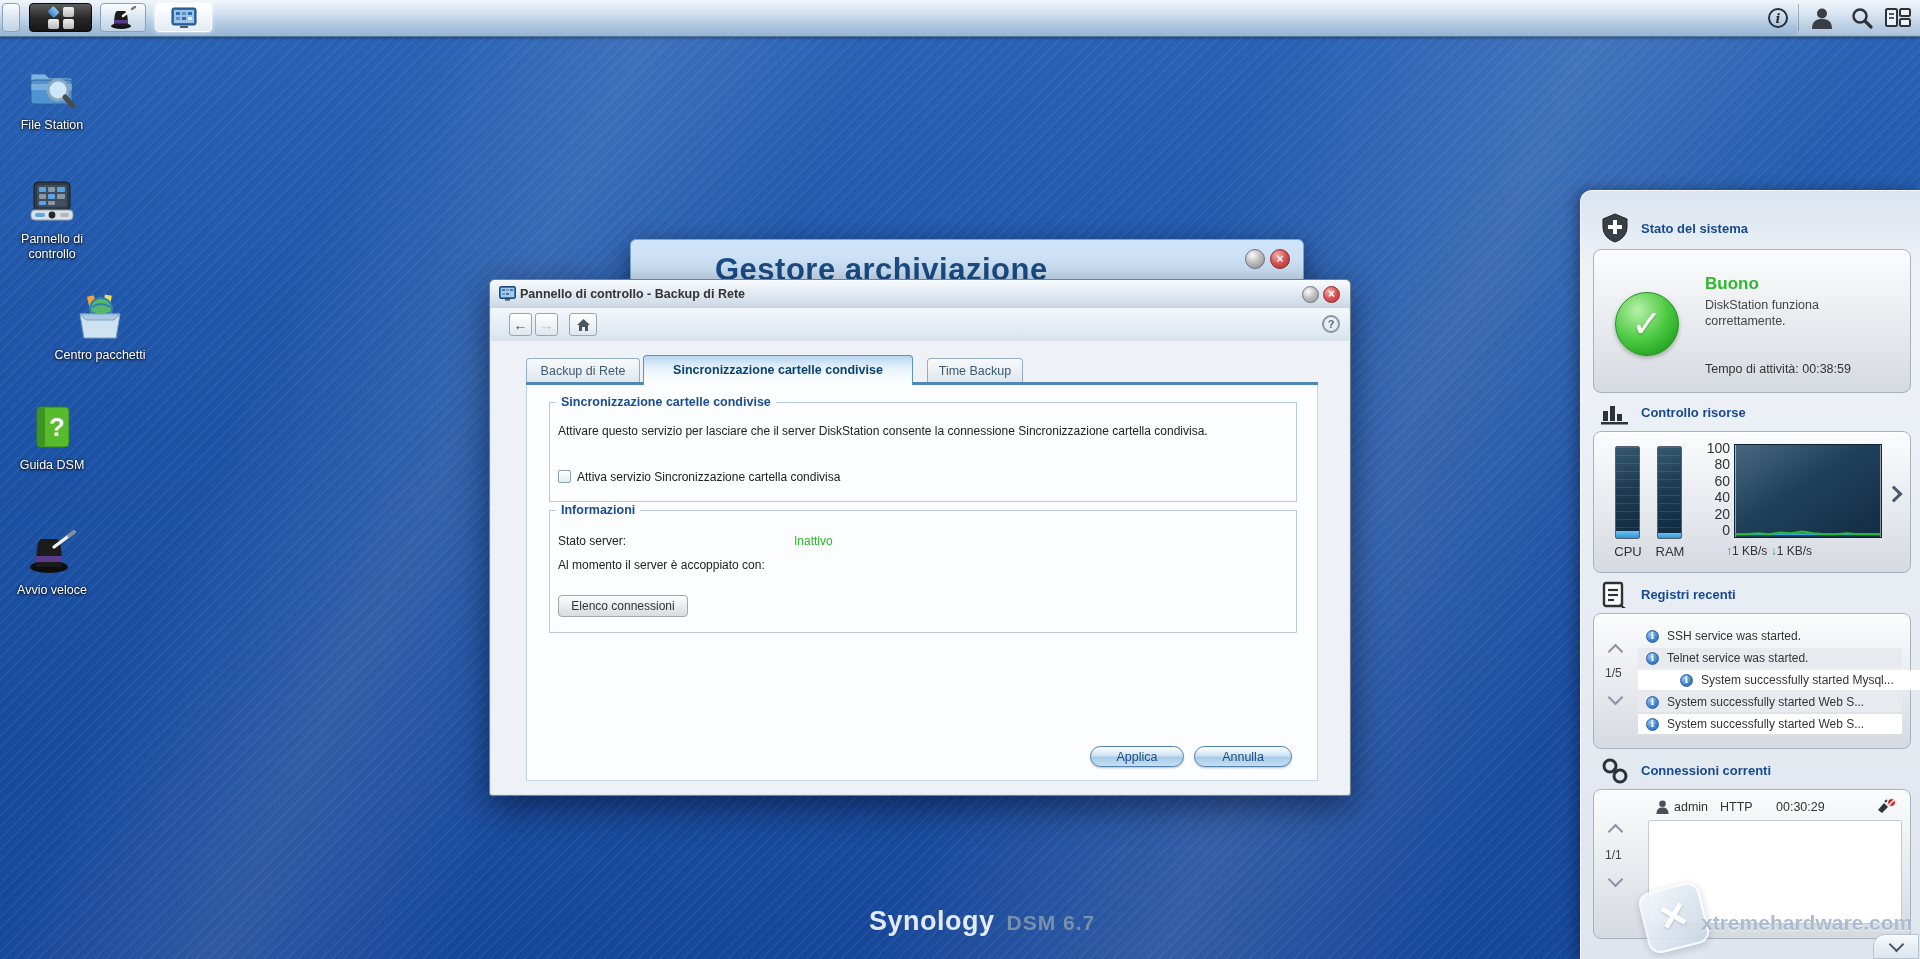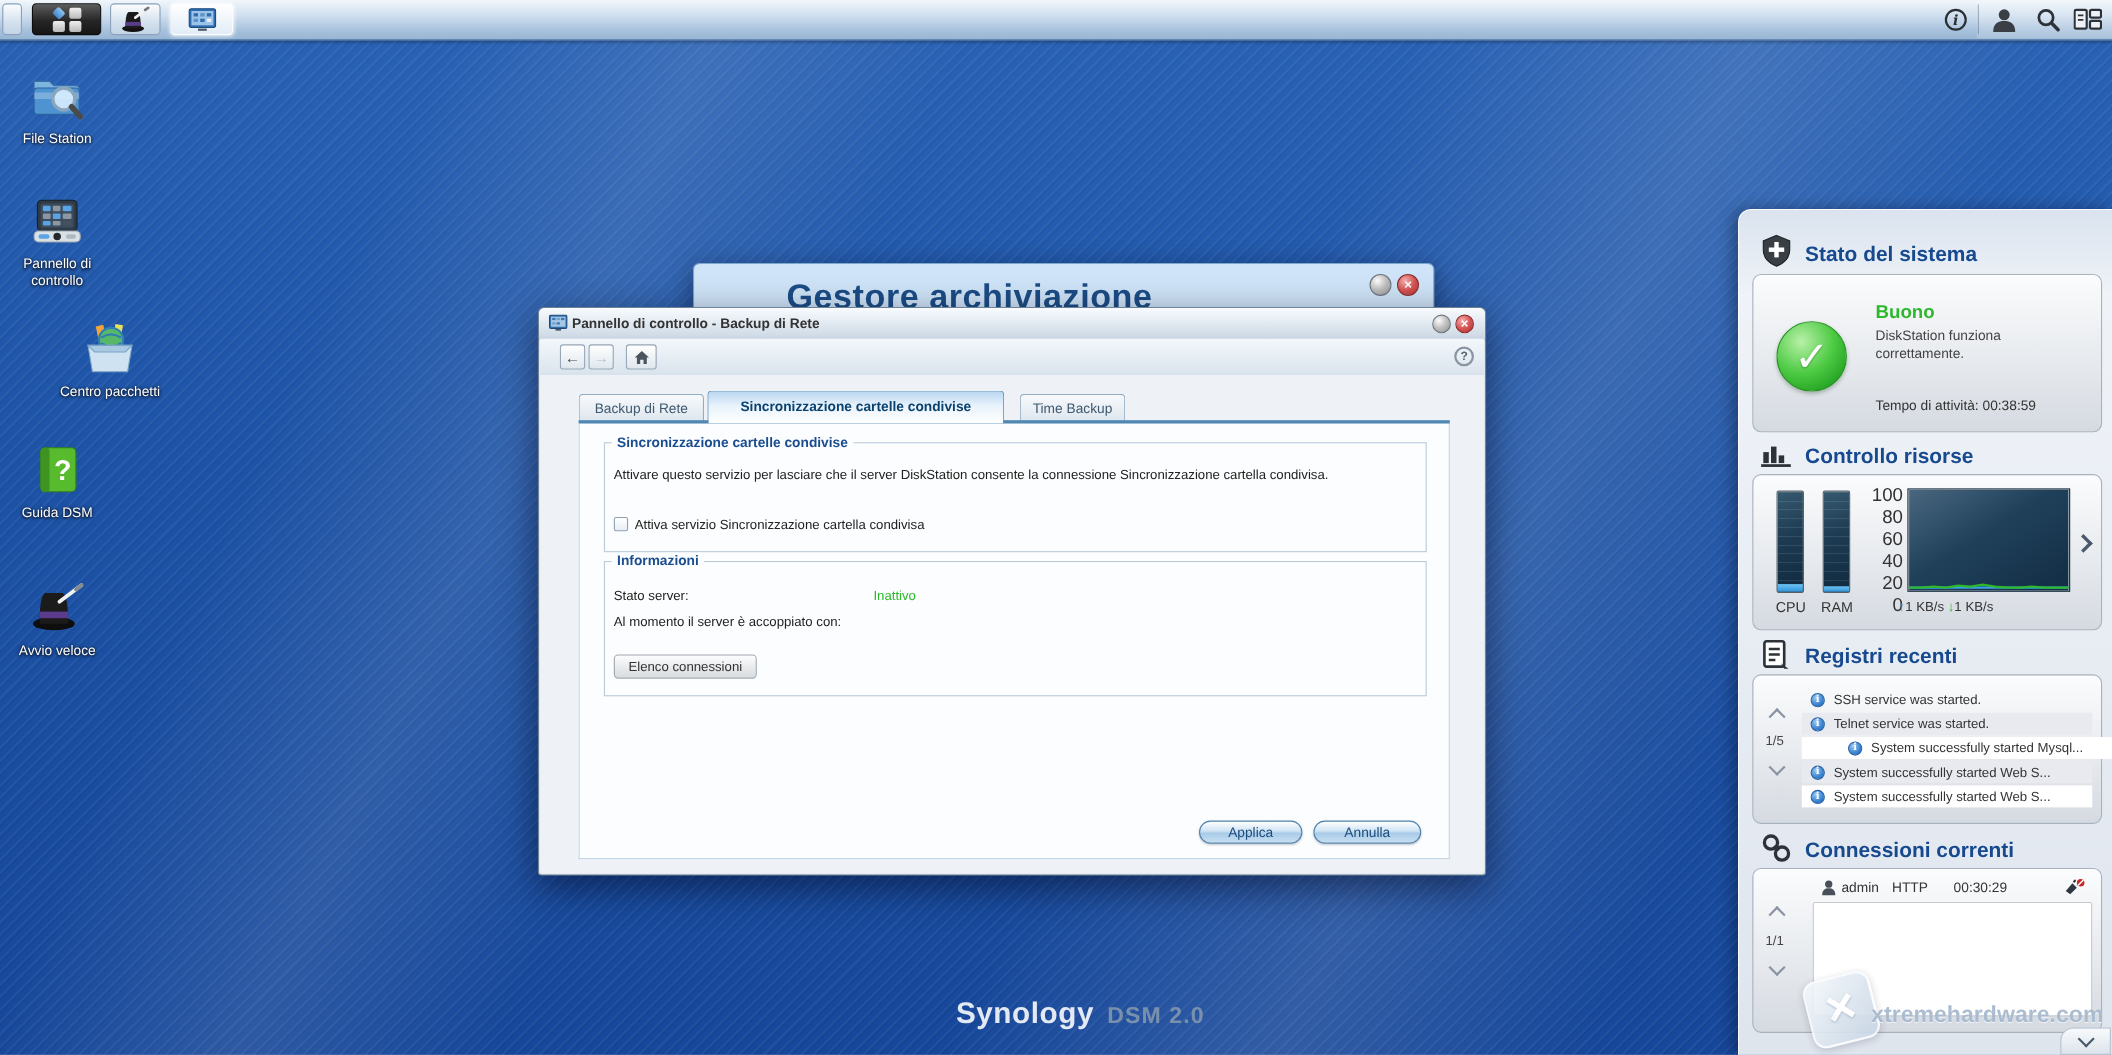--- a/index.html
+++ b/index.html
@@ -74,37 +74,37 @@
     display:flex;align-items:center;justify-content:center;cursor:pointer;}
   .pill{position:absolute;height:21px;border-radius:11px;border:1px solid #4f81ab;box-sizing:border-box;
     background:linear-gradient(180deg,#feffff,#cfe3f4 45%,#a9cbe8 55%,#c6dff2);
     font-size:12.5px;color:#1c4c7c;display:flex;align-items:center;justify-content:center;cursor:pointer;
     box-shadow:0 1px 2px rgba(0,0,30,.25);}
   
   .pane{position:absolute;left:1580px;top:190px;width:340px;height:769px;border-radius:12px 0 0 0;
     background:linear-gradient(180deg,#dae3ee 0%,#eff3f8 10%,#e7ecf3 55%,#dfe5ed 100%);
     border-left:1px solid rgba(255,255,255,.7);border-top:1px solid rgba(255,255,255,.9);
     box-shadow:-4px 0 14px rgba(0,0,20,.35);box-sizing:border-box;}
-  .w-title{position:absolute;font-size:19px;font-weight:bold;color:#17498f;}
+  .w-title{position:absolute;font-size:13px;font-weight:bold;color:#17498f;}
   .w-box{position:absolute;left:12px;width:318px;border-radius:8px;border:1px solid #a8b2bd;box-sizing:border-box;
     background:linear-gradient(180deg,#fbfcfd,#e7eaee 55%,#d5dae1 100%);box-shadow:inset 0 1px 0 #fff;}
   .chev{display:inline-block;width:9px;height:9px;border-left:2px solid #8a93a3;border-bottom:2px solid #8a93a3;}
   .chev.up{transform:rotate(135deg);} .chev.down{transform:rotate(-45deg);} .chev.right{transform:rotate(225deg);}
   .pager-num{font-size:12px;color:#444;}
   .status-circle{position:absolute;width:62px;height:62px;border-radius:50%;
     background:radial-gradient(circle at 35% 28%, #b8f0a8, #4ecb44 48%, #1f9e1f 85%);
     border:1px solid #23911f;box-shadow:0 2px 4px rgba(0,40,0,.3);display:flex;align-items:center;justify-content:center;}
   .status-circle::after{content:"✓";color:#fff;font-size:38px;font-weight:bold;text-shadow:0 1px 2px rgba(0,60,0,.4);}
   .gauge{position:absolute;width:25px;height:93px;box-sizing:border-box;border:1px solid #55606b;border-radius:2px;overflow:hidden;
     background:repeating-linear-gradient(180deg, rgba(255,255,255,0.10) 0 1px, transparent 1px 8px),
                linear-gradient(160deg,#36596f 0%,#1d3b52 45%,#102a3f 100%);}
   .gauge .fill{position:absolute;left:0;right:0;bottom:0;background:linear-gradient(180deg,#6fc2f2,#2f93d8);}
   .gauge-lbl{position:absolute;width:40px;text-align:center;font-size:13px;color:#333;}
   .yticks{position:absolute;display:flex;flex-direction:column;justify-content:space-between;align-items:flex-end;
-    font-size:17px;color:#333;}
+    font-size:14px;color:#333;}
   .netchart{position:absolute;border:1px solid #0c2335;box-sizing:border-box;
     background:linear-gradient(125deg,#476า0 0,#000 0),linear-gradient(125deg,#44627a 0%,#1e3d57 45%,#112c43 100%);}
   .net-legend{position:absolute;font-size:12px;color:#333;}
   .arr-up{color:#2e8fe0;font-weight:bold;} .arr-down{color:#2db82d;font-weight:bold;}
   .log-row{position:absolute;left:44px;width:264px;height:20px;display:flex;align-items:center;overflow:hidden;}
   .log-row.alt{background:#e9eaef;}
   .log-row .txt{font-size:12px;color:#333;white-space:nowrap;overflow:hidden;margin-left:8px;}
   .info-dot{flex:0 0 13px;width:13px;height:13px;border-radius:50%;margin-left:8px;
     background:radial-gradient(circle at 35% 30%, #9cccf5, #3b82cf 60%, #2a6bb5);border:1px solid #2b62a5;box-sizing:border-box;
     display:flex;align-items:center;justify-content:center;}
@@ -441,16 +441,16 @@
 
     <div class="wm-tile" style="left:62px;top:696px;"></div>
     <div class="wm-text" style="left:120px;top:720px;">xtremehardware.com</div>
     <div class="collapse-tab" style="left:292px;top:743px;">
       <span class="chev down" style="margin-top:-4px;"></span>
     </div>
   </div>
 
   <div class="footer-logo">
     <span class="footer-brand">Synology</span>
-    <span class="footer-ver">DSM 2.0</span>
+    <span class="footer-ver">DSM 6.7</span>
   </div>
 
 </div>
 
 </body></html>

